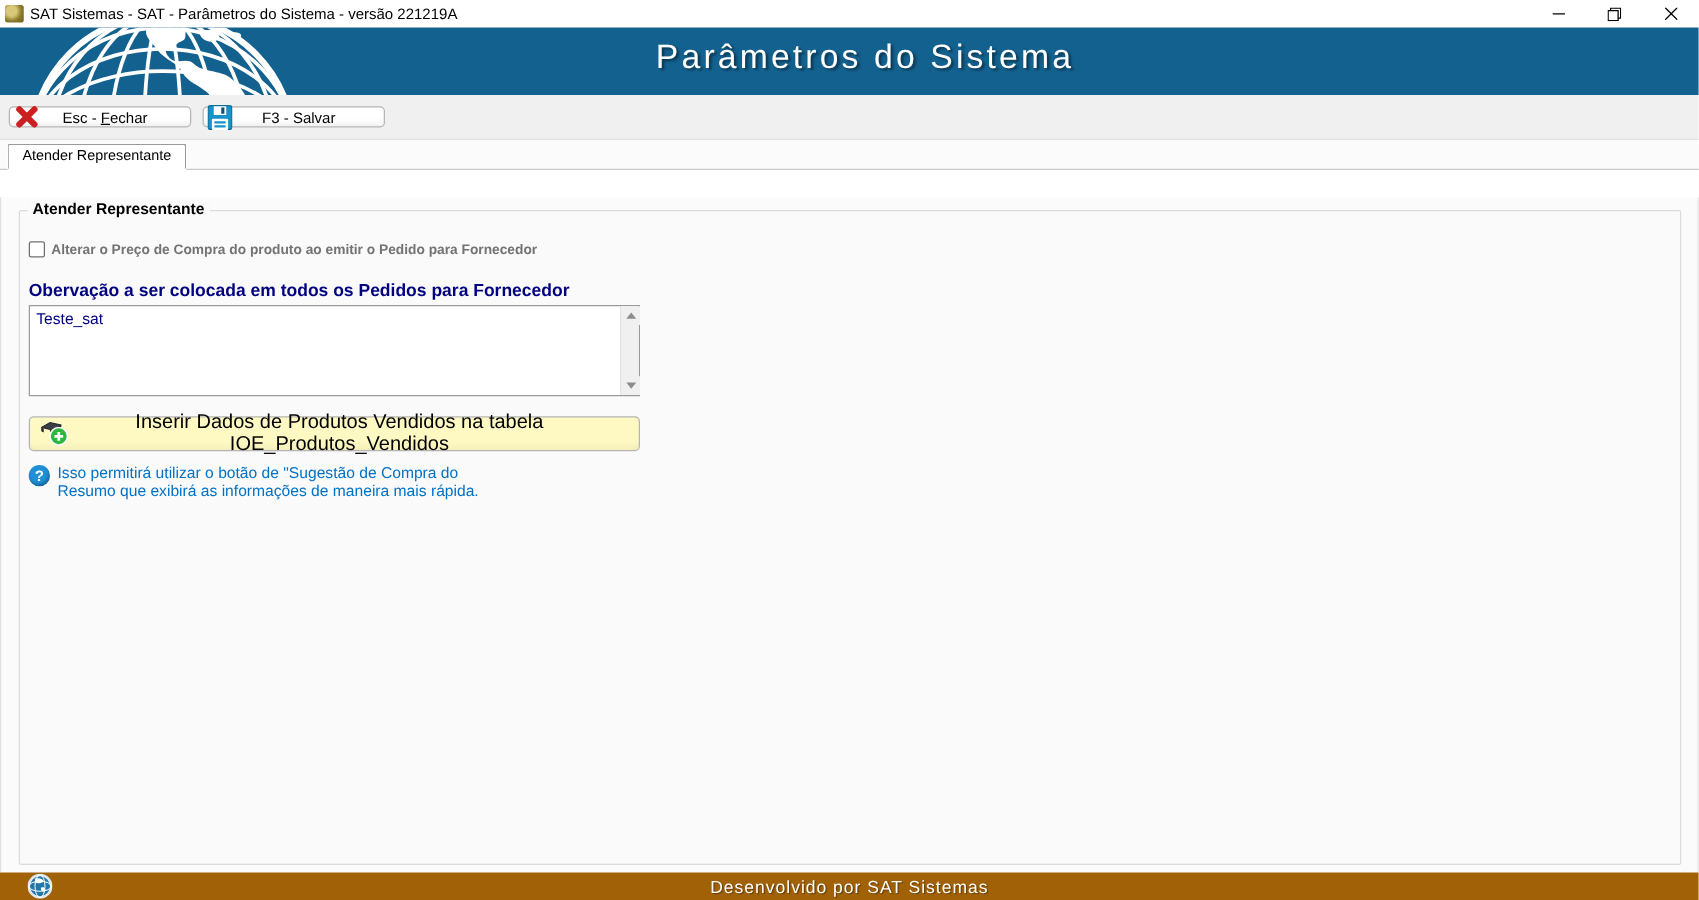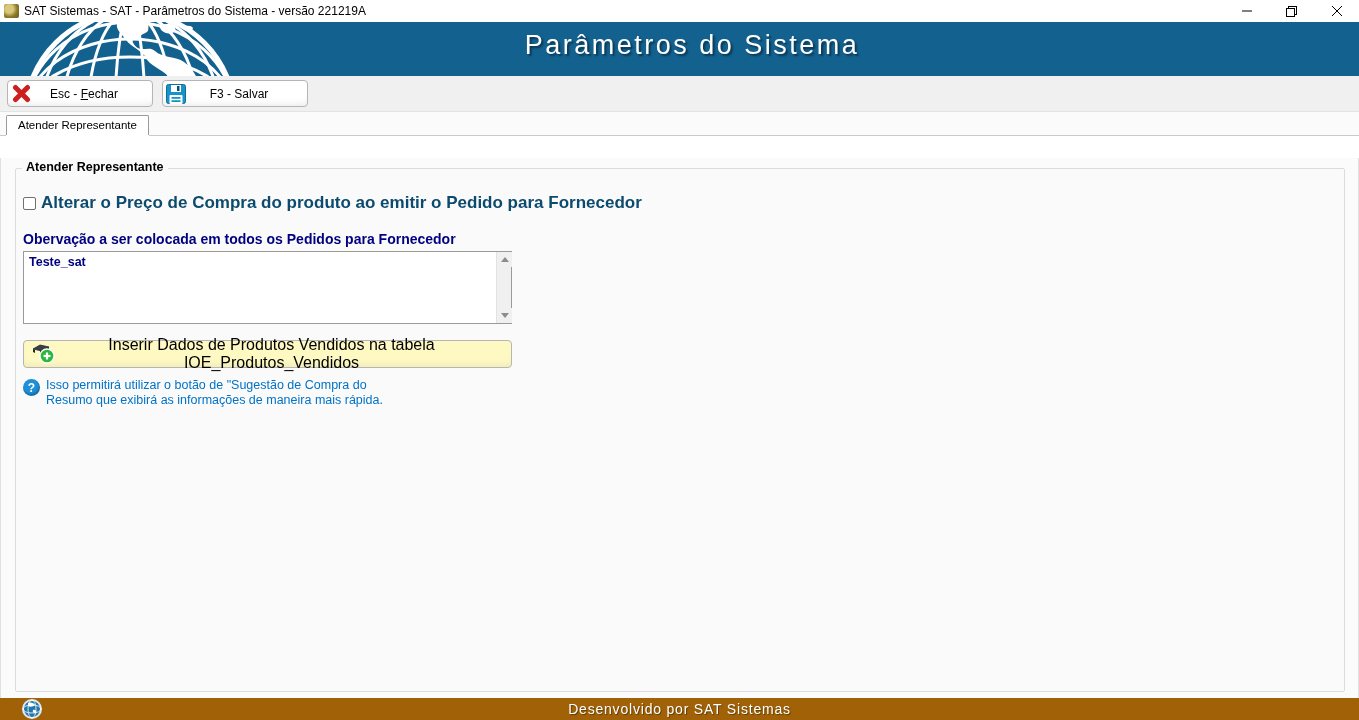--- a/index.html
+++ b/index.html
@@ -17,21 +17,21 @@
 
   
   .header { height:54px; background:#13618f; position:relative; overflow:hidden; }
   .header-globe { position:absolute; left:0; top:0; }
   .header-title { position:absolute; left:0; right:0; top:8px; text-align:center;
     color:#ffffff; font-size:27px; font-weight:200; letter-spacing:2.5px;
     text-shadow:2px 2px 2px rgba(0,0,0,0.45);margin-left:25px; }
 
   
   .toolbar { height:36px; background:#f0f0f0; border-bottom:1px solid #e3e3e3; display:flex; align-items:center; padding-left:7px; gap:9px; }
-  .tool-btn { width:146px; height:27px; background:#fff; border:1px solid #b5b5b5; border-radius:4px;
+  .tool-btn { width:146px; height:17px; background:#fff; border:1px solid #b5b5b5; border-radius:4px;
     display:flex; align-items:center; font-size:12px; color:#000; position:relative; cursor:default;
     box-shadow:inset 0 -6px 8px -6px rgba(0,0,0,0.12); }
   .tool-btn .t-icon { width:26px; display:flex; justify-content:center; }
   .tool-btn .t-label { flex:1; text-align:center; padding-right:18px; }
   .uline { text-decoration:underline; }
 
   
   .tabzone { background:#fbfbfb; padding-top:3px; }
   .tabs-row { display:flex; align-items:flex-end; padding-left:3px; height:20px; border-bottom:1px solid #9b9b9b; }
   .tab { font-size:11.5px; color:#000; padding:2px 9px 3px 9px; height:18px;
@@ -46,27 +46,27 @@
   
   .content { position:absolute; top:158px; bottom:22px; left:0; right:0; background:#fbfbfb;
     border-left:1px solid #e0e0e0; border-right:1px solid #e0e0e0; }
   .groupbox { position:absolute; left:14px; right:13px; top:10px; bottom:6px;
     border:1px solid #dcdcdc; border-radius:2px; background:#fafafa; }
   .groupbox-legend { position:absolute; top:-9px; left:6px; background:#fafafa; padding:0 4px;
     font-size:12.5px; font-weight:bold; color:#000; }
 
   .checkbox-row { display:flex; align-items:center; gap:5px; margin:0 0 3px 7px; }
   .checkbox-box { width:13px; height:13px; background:#fff; border:1px solid #707070; border-radius:2px; flex:0 0 auto; cursor:default; }
-  .checkbox-label { font-size:17px; font-weight:bold; color:#0c4a6e; }
+  .checkbox-label { font-size:11px; font-weight:bold; color:#737373; }
 
   .obs-label { margin:18px 0 4px 7px; font-size:14px; font-weight:bold; color:#000080; }
 
   .obs-box { position:relative; margin-left:7px; width:489px; height:73px; background:#fff;
     border:1px solid #9a9a9a; }
-  .obs-text { position:absolute; left:5px; top:3px; font-size:12.5px; font-weight:bold; color:#000080; }
+  .obs-text { position:absolute; left:5px; top:3px; font-size:12.5px; font-weight:normal; color:#000080; }
   .obs-scrollbar { position:absolute; right:0; top:0; bottom:0; width:15px; background:#f0f0f0; border-left:1px solid #e2e2e2; }
   .sb-btn { position:absolute; left:0; width:15px; height:15px; background:#f0f0f0; display:flex; align-items:center; justify-content:center; cursor:default; }
   .sb-btn.up { top:0; } .sb-btn.down { bottom:0; }
   .sb-arrow { width:0; height:0; border-left:4px solid transparent; border-right:4px solid transparent; }
   .sb-arrow.up { border-bottom:5px solid #8c8c8c; }
   .sb-arrow.down { border-top:5px solid #8c8c8c; }
 
   .insert-btn { margin:16px 0 0 7px; width:489px; height:28px; background:#fef9c3; border:1px solid #b5b5b5;
     border-radius:4px; display:flex; align-items:center; font-size:16px; color:#000; cursor:default;
     box-shadow:inset 0 -6px 8px -6px rgba(0,0,0,0.10); }

